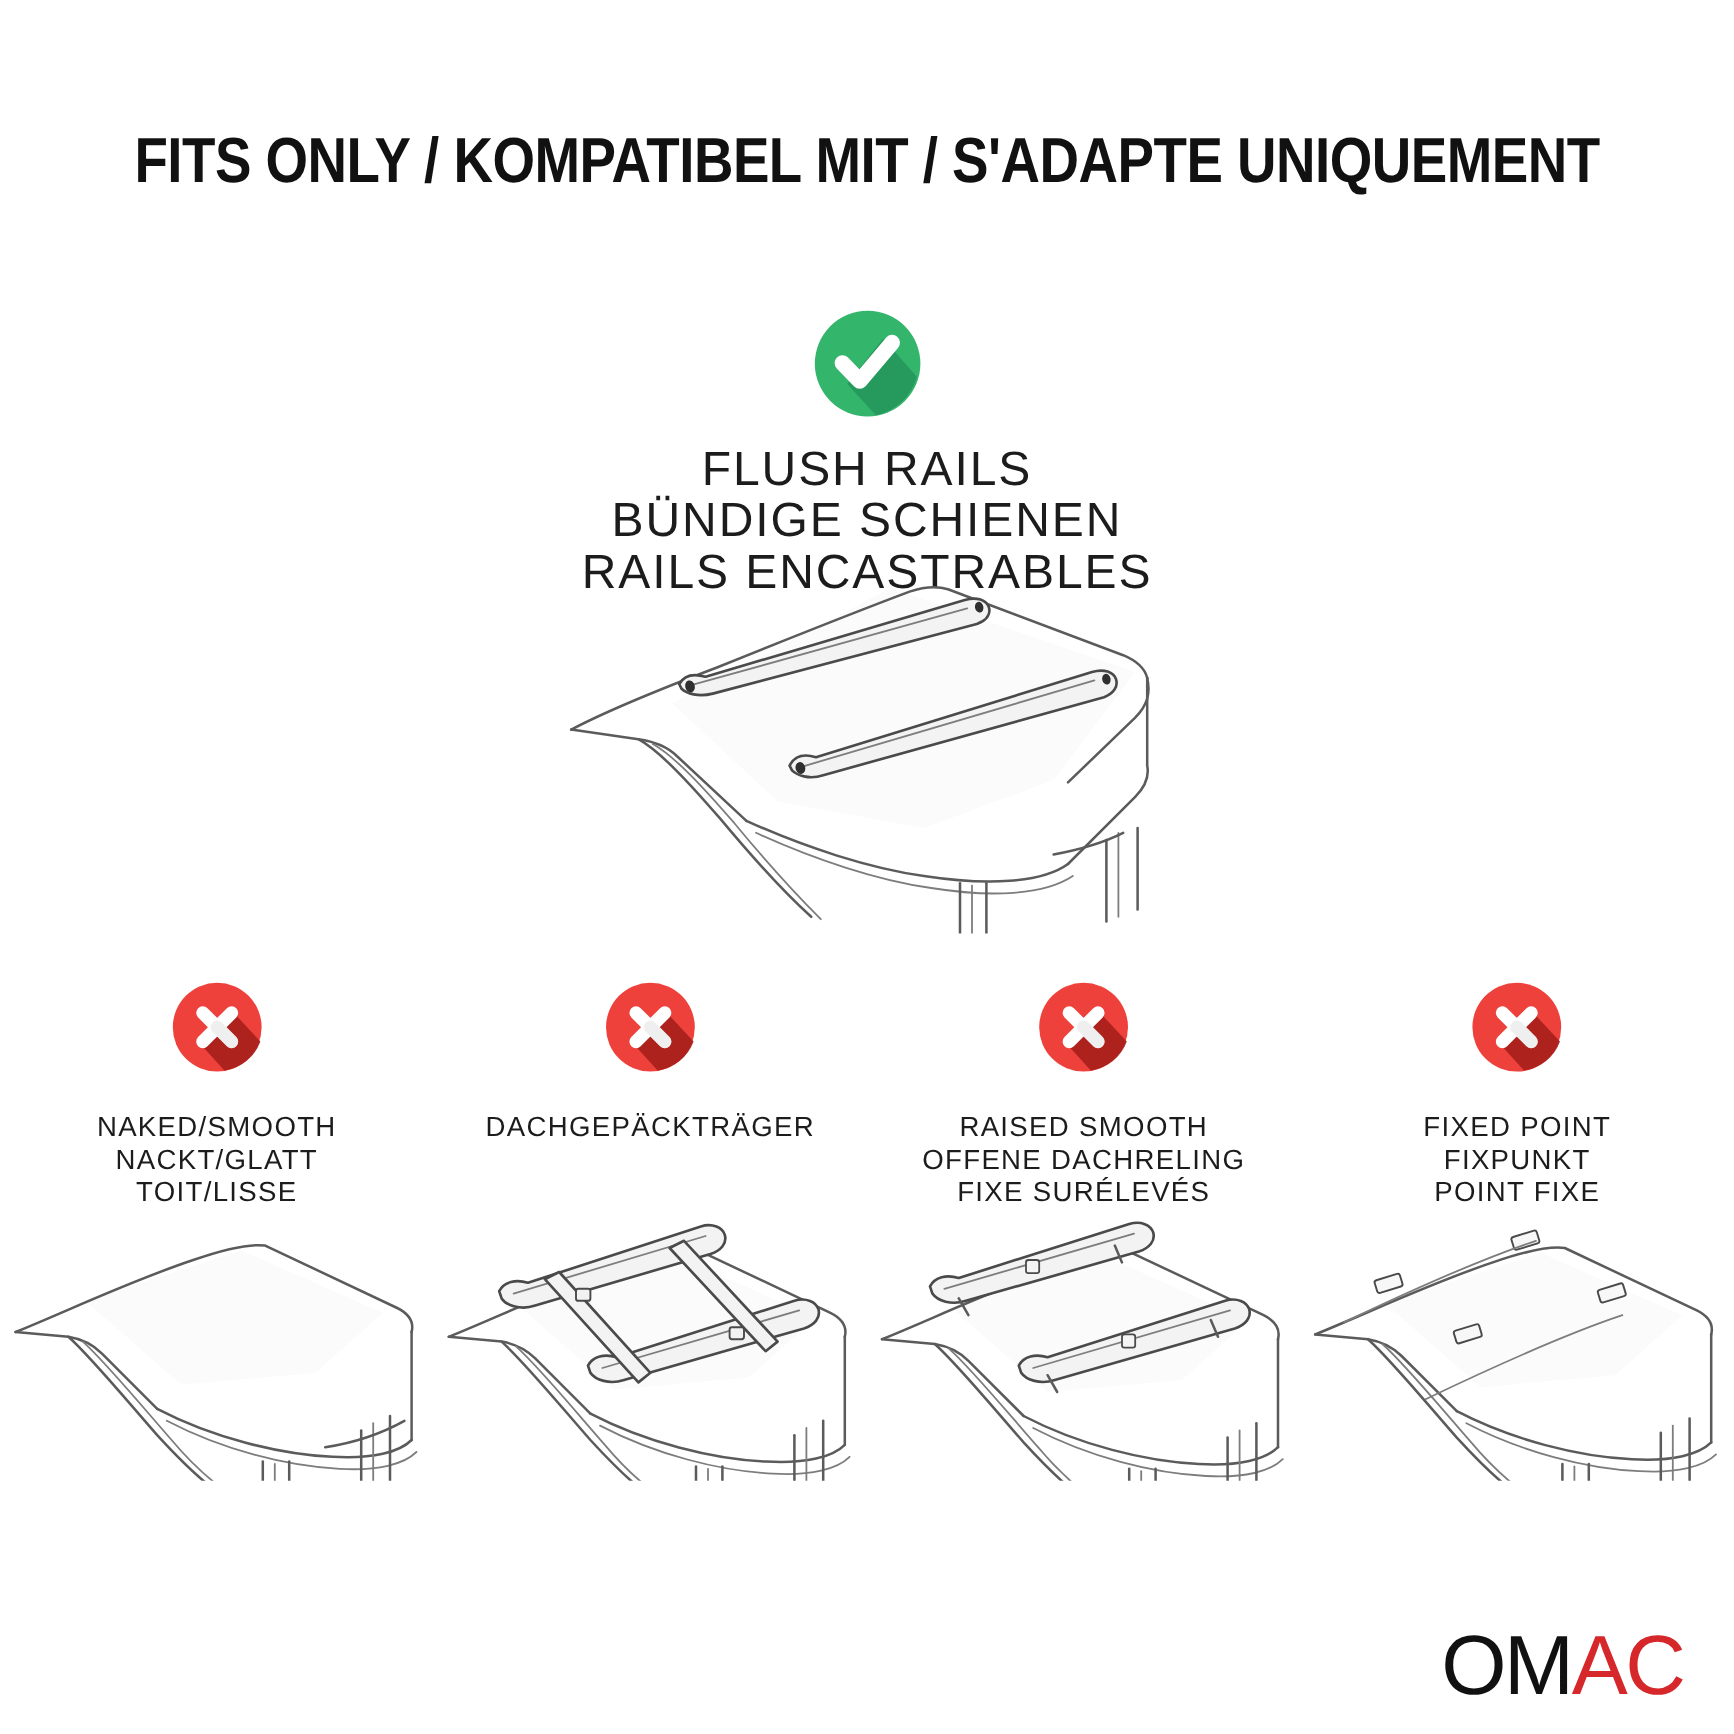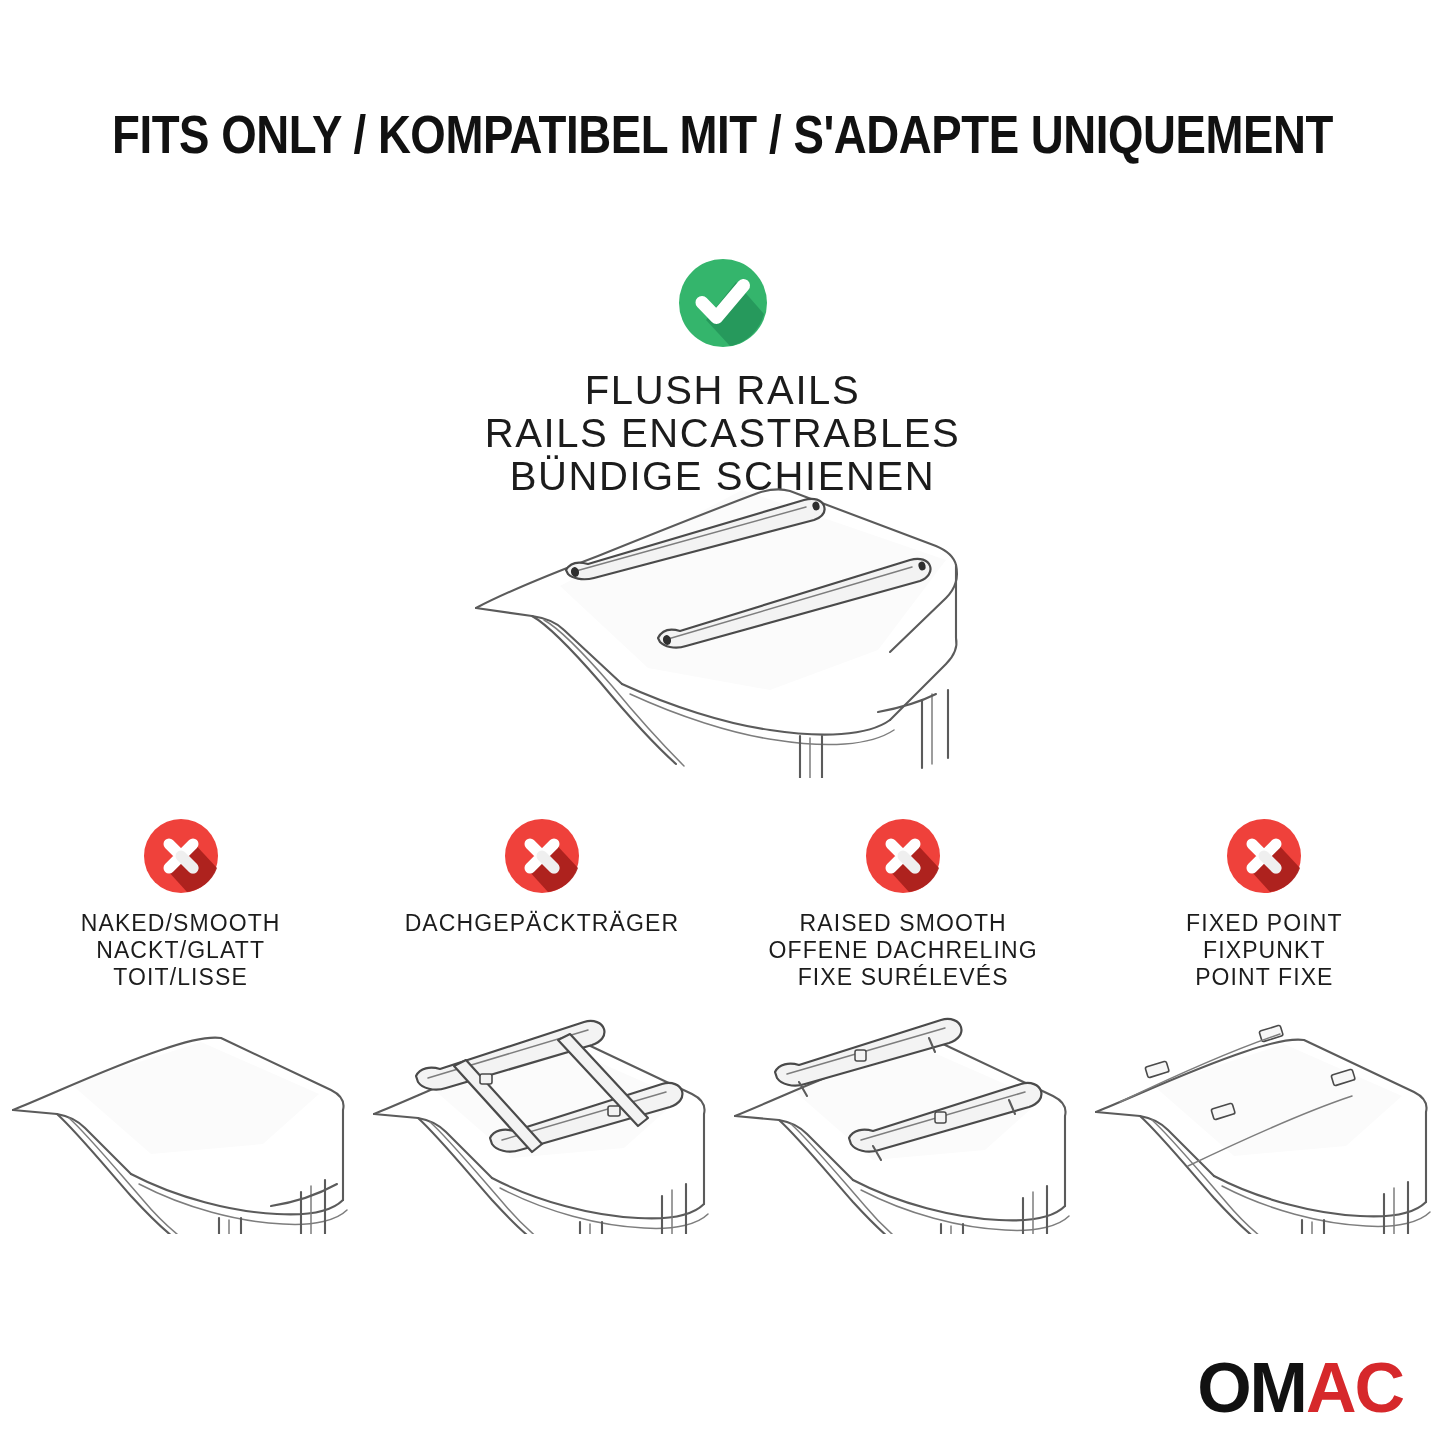--- a/index.html
+++ b/index.html
@@ -70,21 +70,21 @@
     align-items:center;
     position:relative;
   }
   .no-badge{
     width:76px;height:76px;
     position:relative;
     flex:0 0 auto;
   }
   .no-badge svg{display:block;}
   .no-lines{
-    margin-top:16px;
+    margin-top:32px;
     font-family:"Liberation Sans", sans-serif;
     font-weight:300;
     font-size:23px;
     letter-spacing:1.1px;
     line-height:27px;
     color:#1c1c1c;
     text-align:center;
     white-space:nowrap;
   }
   .col-art{
@@ -93,21 +93,21 @@
     transform:translateX(-50%);
     width:360px;height:220px;
   }
   .col-art svg{display:block;width:100%;height:100%;}
 
   
   .logo{
     position:absolute;
     right:42px;bottom:22px;
     font-family:"Liberation Sans", sans-serif;
-    font-weight:bold;
+    font-weight:normal;
     font-size:70px;
     letter-spacing:-2px;
     line-height:1;
   }
   .logo .om{color:#111111;}
   .logo .ac{color:#d6282b;}
 
   .line{fill:none;stroke:#5b5b5b;stroke-width:2.1;stroke-linecap:round;stroke-linejoin:round;}
   .line-thin{fill:none;stroke:#7d7d7d;stroke-width:1.5;stroke-linecap:round;stroke-linejoin:round;}
   .rail{fill:#f3f3f3;stroke:#4a4a4a;stroke-width:2.2;stroke-linejoin:round;}
@@ -125,22 +125,22 @@
     <div class="ok-badge">
       <svg width="90" height="90" viewBox="0 0 90 90">
         <circle cx="45" cy="45" r="44" fill="#34b56c"></circle>
         <path d="M58 24 L86 56 A44 44 0 0 1 52 88 L28 62 Z" fill="#26985c" opacity="0.95"></path>
         <path d="M24 44.5 L38.5 59.5 L65.5 27.5" fill="none" stroke="#ffffff" stroke-width="13" stroke-linecap="round" stroke-linejoin="round"></path>
       </svg>
     </div>
 
     <div class="ok-lines">
       <div>FLUSH RAILS</div>
+      <div>BÜNDIGE SCHIENEN</div>
       <div>RAILS ENCASTRABLES</div>
-      <div>BÜNDIGE SCHIENEN</div>
     </div>
   </div>
 
   <div class="main-art">
     <svg viewBox="0 0 540 310" preserveAspectRatio="xMidYMid meet">
 
       <path class="panel" d="M90 118 L272 22 L476 92 L408 182 L300 222 L178 200 Z"></path>
 
       <path class="line" d="M6 140 C 40 122 86 104 128 88 C 190 63 248 40 288 25
                              C 300 21 310 20 320 23 L 466 78 C 478 83 484 89 486 97"></path>

